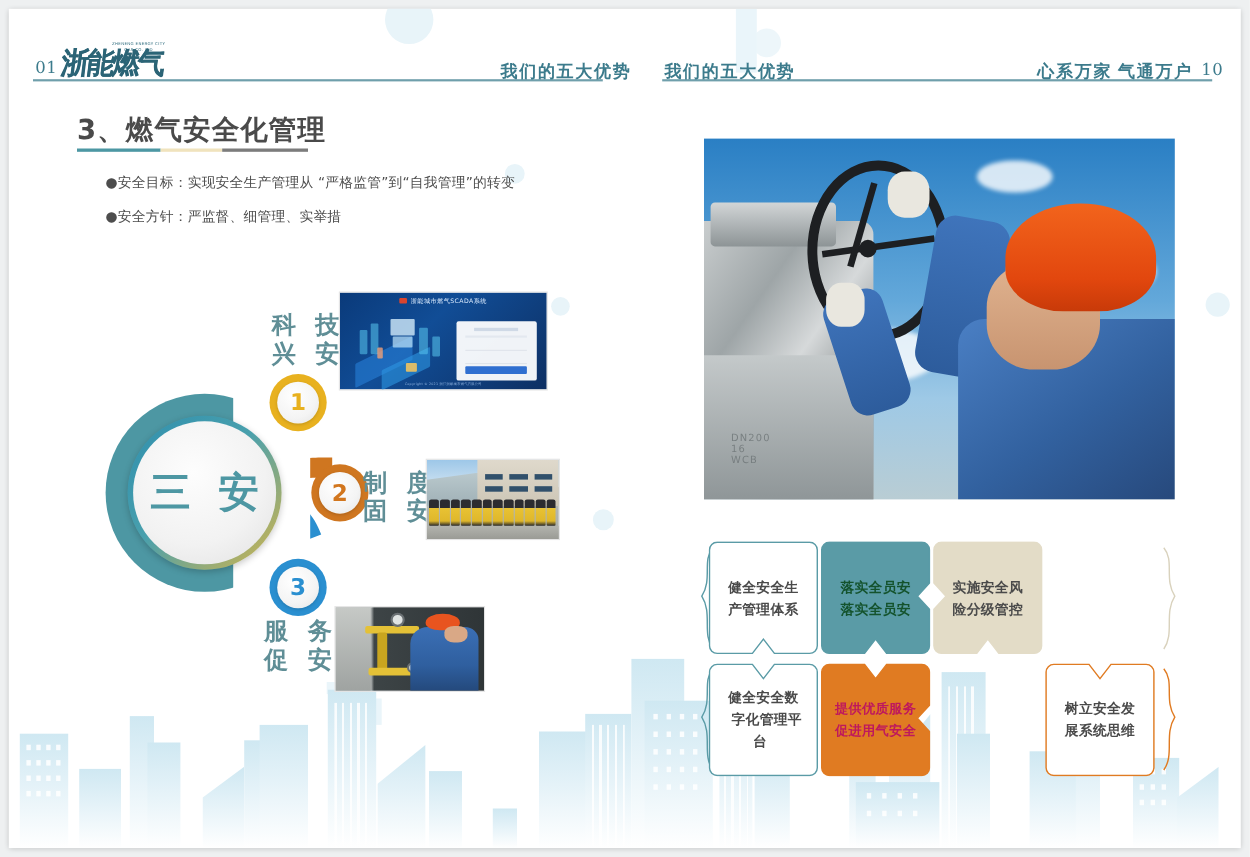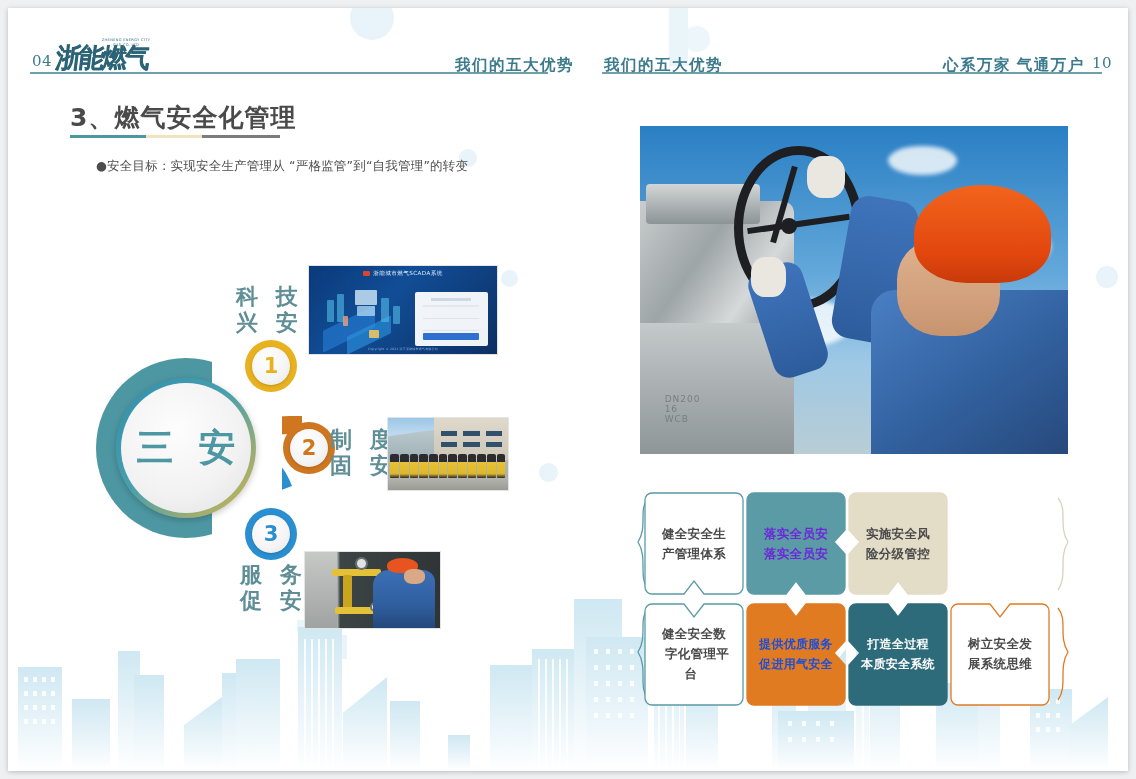--- a/index.html
+++ b/index.html
@@ -44,21 +44,21 @@
   
   .hdr { position:absolute; left:0; top:0; width:1120px; height:76px; }
   .hline {
     position:absolute; height:1.5px; background:#6f9fab;
   }
   .hnum {
     position:absolute; font-family:"DejaVu Serif","Liberation Serif",serif;
     color:#3c7b8c; font-size:15px; letter-spacing:.5px;
   }
   .hcn {
-    position:absolute; font-family:Liberation Sans, sans-serif;
+    position:absolute; font-family:Liberation Serif, serif;
     font-weight:bold; color:#3c7b8c; font-size:15.5px; letter-spacing:1.5px;
     white-space:nowrap;
   }
   .logo { position:absolute; left:48px; top:30px; width:98px; height:34px; }
   .logo .en {
     position:absolute; left:42px; top:0px; font-size:3.6px; color:#2f6c7e;
     letter-spacing:.3px; line-height:4.6px; font-family:"DejaVu Sans",sans-serif;
     text-align:center; width:56px;
   }
   .logo .cn {
@@ -370,21 +370,21 @@
         <i style="left:16px;top:24px"></i>
         <i style="left:26px;top:24px"></i>
         <i style="left:6px;top:38px"></i>
         <i style="left:16px;top:38px"></i>
         <i style="left:26px;top:38px"></i>
       </div>
     <div class="bld slant" style="left:1062px;width:38px;height:74px;"></div>
   </div>
 
   <div class="hdr">
-    <div class="hnum" style="left:24px;top:44px;">04</div>
+    <div class="hnum" style="left:24px;top:44px;">01</div>
     <div class="hline" style="left:22px;top:64px;width:518px;"></div>
 
     <div class="logo">
       <div class="en">ZHENENG ENERGY CITY GAS CO. LTD</div>
       <div class="cn">浙能燃气</div>
     </div>
 
     <div class="hcn" style="left:447px;top:47px;">我们的五大优势</div>
 
     <div class="hline" style="left:594px;top:64px;width:500px;"></div>
@@ -394,41 +394,42 @@
   </div>
 
   <div class="title">3、燃气安全化管理</div>
   <div class="title-rule">
     <span style="left:0;width:76px;background:#4d97a3;"></span>
     <span style="left:76px;width:56px;background:#f0e3bd;"></span>
     <span style="left:132px;width:78px;background:#7c7c7c;"></span>
   </div>
 
   <div class="bullet" style="left:88px;top:150px;">●安全目标：实现安全生产管理从 “严格监管”到“自我管理”的转变</div>
+  <div class="bullet" style="left:88px;top:181px;">●安全方针：严监督、细管理、实举措</div>
 
   <svg style="position:absolute;left:88px;top:260px;width:240px;height:290px;">
     <path d="M150 122 C 172 118, 176 104, 180 92 L 196 96 C 190 112, 180 128, 152 132 Z" fill="#e8b11f"></path>
     <path d="M160 150 C 184 148, 196 148, 206 148 L 206 166 C 196 166, 184 166, 160 168 Z" fill="#cf7620"></path>
     <path d="M152 182 C 180 186, 190 202, 196 218 L 180 224 C 174 210, 170 198, 148 194 Z" fill="#2a8fd0"></path>
   </svg>
 
   <div class="diagram">
     <div class="ring-outer"></div>
     <div class="ring-cut"></div>
     <div class="ring-inner-shadow"></div>
     <div class="ring-inner">
       <span>三 安</span>
     </div>
   </div>
 
   <div class="node-ring" style="left:237px;top:332px;background:#e8b11f;border-radius:50%;"></div>
   <div class="node" style="left:244px;top:339px;">
     <span style="color:#e8b11f;">1</span>
   </div>
-  <div class="branch-label" style="left:228px;top:276px;">
+  <div class="branch-label" style="left:239px;top:276px;">
     <div>科 技</div>
     <div>兴 安</div>
   </div>
 
   <div class="node-ring" style="left:275px;top:414px;background:#cf7620;border-radius:50%;"></div>
   <div class="node" style="left:282px;top:421px;">
     <span style="color:#d2761e;">2</span>
   </div>
   <div class="branch-label" style="left:322px;top:419px;">
     <div>制 度</div>
@@ -561,21 +562,21 @@
       <span style="color:#4a4a4a;">
         <span>健全安全生</span><br>
         <span>产管理体系</span>
       </span>
     </div>
 
     <div class="bub" style="left:102px;top:0px;">
       <svg viewBox="0 0 100 104" preserveAspectRatio="none">
         <path d="M8 1 H92 A7 7 0 0 1 99 8 V38 L88 50 L99 62 V95 A7 7 0 0 1 92 102 H60 L50 89 L40 102 H8 A7 7 0 0 1 1 95 V8 A7 7 0 0 1 8 1 Z" fill="#5a9ba6" stroke="#5a9ba6" stroke-width="1.3"></path>
       </svg>
-      <span style="color:#6d28d9;">
+      <span style="color:#14532d;">
         <span>落实全员安</span><br>
         <span>落实全员安</span>
       </span>
     </div>
 
     <div class="bub" style="left:204px;top:0px;">
       <svg viewBox="0 0 100 104" preserveAspectRatio="none">
         <path d="M8 1 H92 A7 7 0 0 1 99 8 V95 A7 7 0 0 1 92 102 H60 L50 89 L40 102 H8 A7 7 0 0 1 1 95 V62 L12 50 L1 38 V8 A7 7 0 0 1 8 1 Z" fill="#e3dcc7" stroke="#e3dcc7" stroke-width="1.3"></path>
       </svg>
       <span style="color:#4a4a4a;">
@@ -592,35 +593,26 @@
       <span style="color:#4a4a4a;">
         <span>健全安全数</span><br>
         <span>字化管理平台</span>
       </span>
     </div>
 
     <div class="bub" style="left:102px;top:110px;">
       <svg viewBox="0 0 100 104" preserveAspectRatio="none">
         <path d="M8 2 H40 L50 15 L60 2 H92 A7 7 0 0 1 99 9 V39 L88 51 L99 63 V96 A7 7 0 0 1 92 103 H8 A7 7 0 0 1 1 96 V9 A7 7 0 0 1 8 2 Z" fill="#e07b22" stroke="#e07b22" stroke-width="1.3"></path>
       </svg>
-      <span style="color:#1d4ed8;font-size:12px;">
+      <span style="color:#be185d;font-size:12px;">
         <span>提供优质服务</span><br>
         <span>促进用气安全</span>
       </span>
     </div>
 
-    <div class="bub" style="left:204px;top:110px;">
-      <svg viewBox="0 0 100 104" preserveAspectRatio="none">
-        <path d="M8 2 H40 L50 15 L60 2 H92 A7 7 0 0 1 99 9 V96 A7 7 0 0 1 92 103 H8 A7 7 0 0 1 1 96 V63 L12 51 L1 39 V9 A7 7 0 0 1 8 2 Z" fill="#2e6b7a" stroke="#2e6b7a" stroke-width="1.3"></path>
-      </svg>
-      <span style="color:#ffffff;font-size:12px;">
-        <span>打造全过程</span><br>
-        <span>本质安全系统</span>
-      </span>
-    </div>
 
     <div class="bub" style="left:306px;top:110px;">
       <svg viewBox="0 0 100 104" preserveAspectRatio="none">
         <path d="M8 2 H40 L50 15 L60 2 H92 A7 7 0 0 1 99 9 V96 A7 7 0 0 1 92 103 H8 A7 7 0 0 1 1 96 V9 A7 7 0 0 1 8 2 Z" fill="#ffffff" stroke="#e07b22" stroke-width="1.3"></path>
       </svg>
       <span style="color:#4a4a4a;">
         <span>树立安全发</span><br>
         <span>展系统思维</span>
       </span>
     </div>

